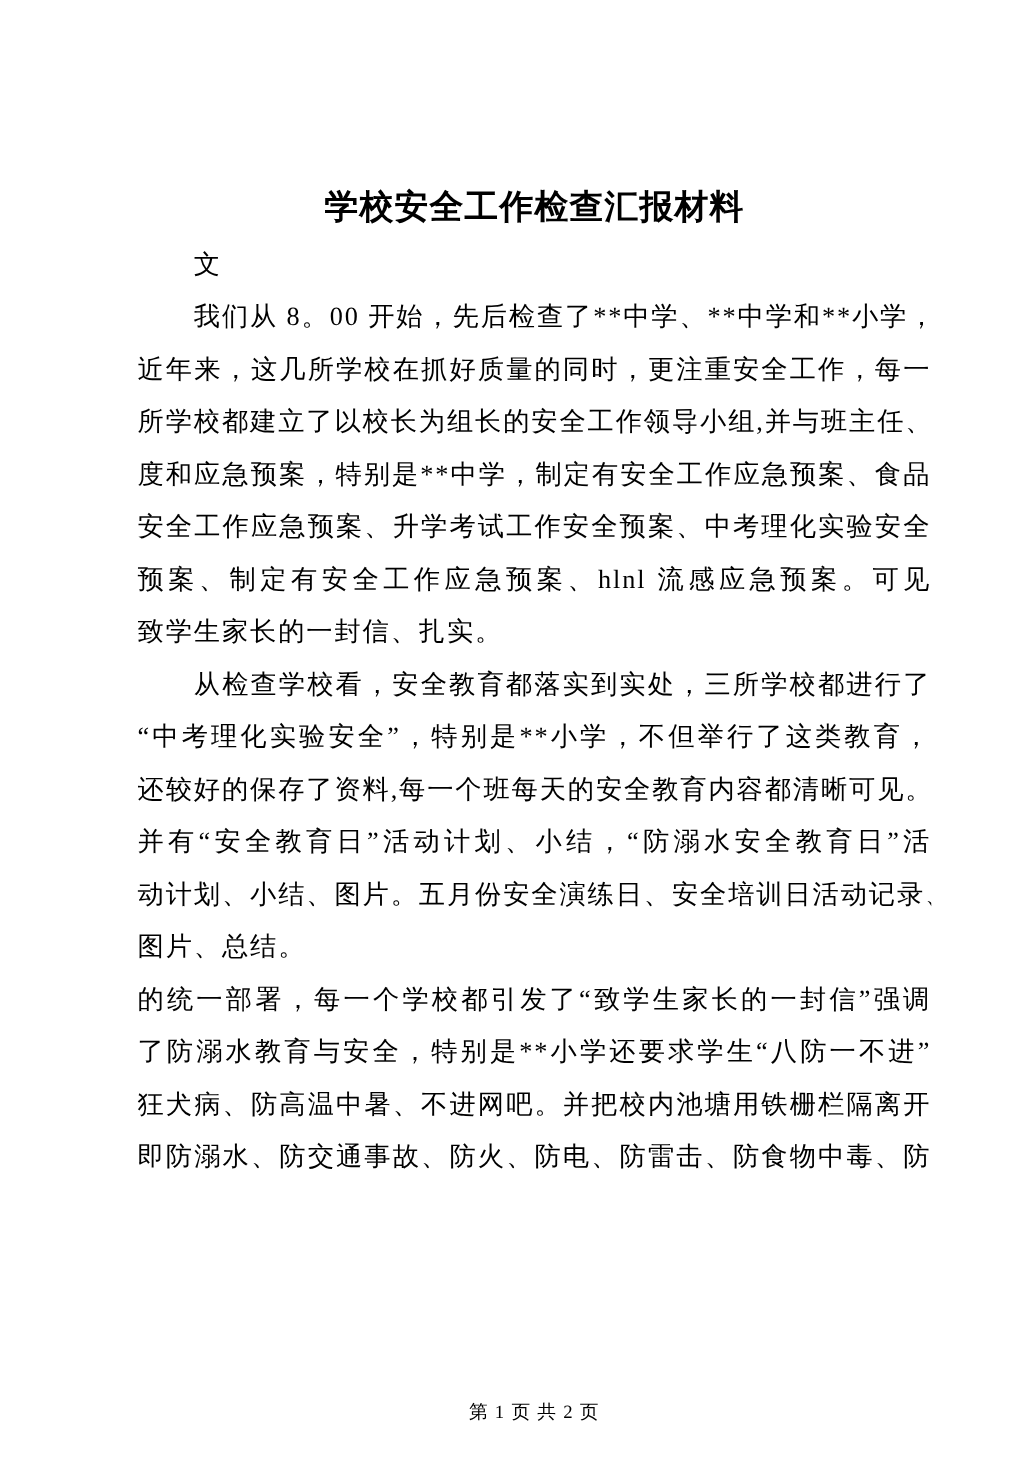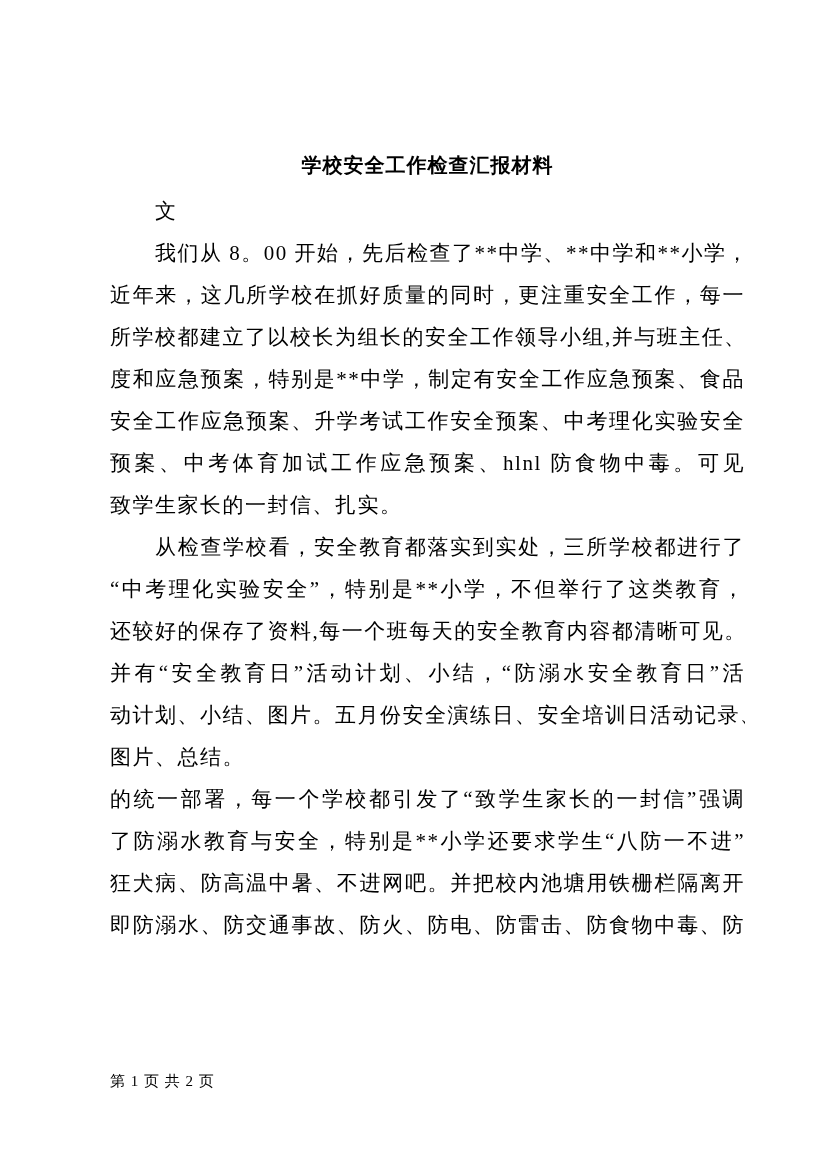--- a/index.html
+++ b/index.html
@@ -11,21 +11,21 @@
     color: #000000;
     font-family: "Liberation Serif", "DejaVu Serif", serif;
     overflow: hidden;
   }
   .doc-title {
     position: absolute;
     top: 139px;
     left: 110px;
     width: 635px;
     margin: 0;
-    font-size: 20px;
+    font-size: 27px;
     font-weight: bold;
     line-height: 52px;
     text-align: center;
     letter-spacing: 1px;
     white-space: nowrap;
   }
   .doc-body {
     position: absolute;
     top: 190px;
     left: 110px;
@@ -41,42 +41,42 @@
     overflow: hidden;
     white-space: nowrap;
   }
   .line.indent { text-indent: 45px; }
   .line.left {
     text-align: left;
     text-align-last: left;
   }
   .doc-footer {
     position: absolute;
-    top: 1072px;
+    top: 1120px;
     left: 110px;
     width: 635px;
     font-size: 15px;
     letter-spacing: 1px;
-    text-align: left;
+    text-align: center;
   }
 </style>
 </head>
 <body>
 
 <div class="page">
   <h1 class="doc-title">学校安全工作检查汇报材料</h1>
 
   <div class="doc-body" id="doc-body">
       <div class="line indent left">文</div>
       <div class="line indent">我们从 8。00 开始，先后检查了**中学、**中学和**小学，</div>
       <div class="line">近年来，这几所学校在抓好质量的同时，更注重安全工作，每一</div>
       <div class="line">所学校都建立了以校长为组长的安全工作领导小组,并与班主任、</div>
       <div class="line">度和应急预案，特别是**中学，制定有安全工作应急预案、食品</div>
       <div class="line">安全工作应急预案、升学考试工作安全预案、中考理化实验安全</div>
-      <div class="line">预案、中考体育加试工作应急预案、hlnl 防食物中毒。可见</div>
+      <div class="line">预案、制定有安全工作应急预案、hlnl 流感应急预案。可见</div>
       <div class="line left">致学生家长的一封信、扎实。</div>
       <div class="line indent">从检查学校看，安全教育都落实到实处，三所学校都进行了</div>
       <div class="line">“中考理化实验安全”，特别是**小学，不但举行了这类教育，</div>
       <div class="line">还较好的保存了资料,每一个班每天的安全教育内容都清晰可见。</div>
       <div class="line">并有“安全教育日”活动计划、小结，“防溺水安全教育日”活</div>
       <div class="line">动计划、小结、图片。五月份安全演练日、安全培训日活动记录、</div>
       <div class="line left">图片、总结。</div>
       <div class="line">的统一部署，每一个学校都引发了“致学生家长的一封信”强调</div>
       <div class="line">了防溺水教育与安全，特别是**小学还要求学生“八防一不进”</div>
       <div class="line">狂犬病、防高温中暑、不进网吧。并把校内池塘用铁栅栏隔离开</div>

